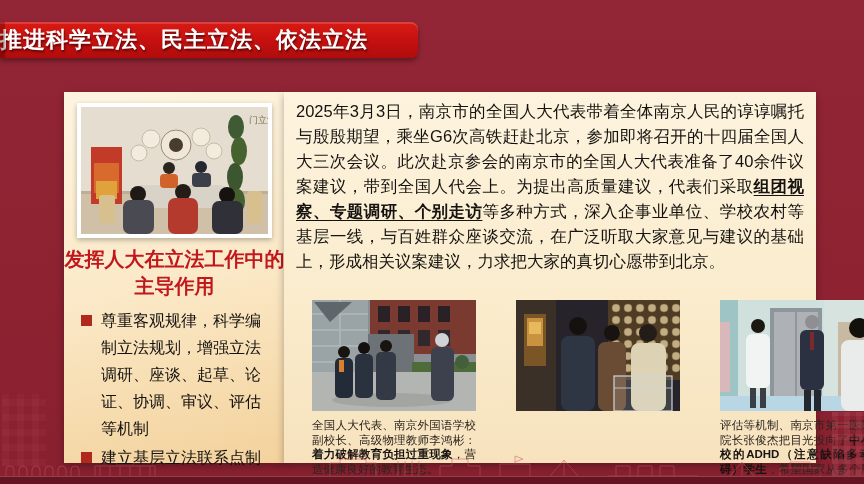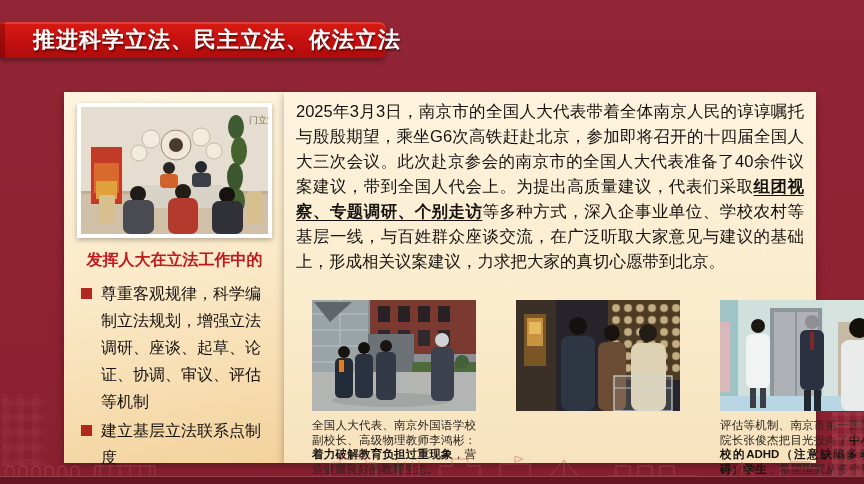--- a/index.html
+++ b/index.html
@@ -5,46 +5,46 @@
   html,body{margin:0;padding:0;background:#5a1019;}
   .slide{
     position:relative; width:864px; height:484px; overflow:hidden;
     background:linear-gradient(180deg,#93263
 6 0%,#8e2231 60%,#882030 100%);
     background:linear-gradient(180deg,#932636 0%,#8e2231 60%,#882030 100%);
     font-family:"Liberation Sans","DejaVu Sans",sans-serif;
   }
   
   .title-banner{
-    position:absolute; left:0; top:22px; width:386px; height:36px;
+    position:absolute; left:0; top:22px; width:418px; height:36px;
     background:linear-gradient(180deg,#d81b14 0%,#c41010 55%,#b00c0c 100%);
     border-radius:0 7px 7px 0;
     box-shadow:inset 0 2px 0 rgba(255,255,255,.16), 0 3px 5px rgba(0,0,0,.35);
-    display:flex; align-items:center; padding-left:33px; box-sizing:border-box;
+    display:flex; align-items:center; box-sizing:border-box;
   }
   .title-banner::before{content:""; position:absolute; left:0; top:0; bottom:0; width:5px; background:rgba(60,0,0,.30);}
   .title-text{font-size:22px; font-weight:bold; color:#ffffff; letter-spacing:1px; text-shadow:1px 2px 2px rgba(0,0,0,.5); white-space:nowrap;}
   
   .panel{position:absolute; top:92px; height:371px; box-shadow:0 3px 8px rgba(0,0,0,.30);}
   .left-panel{
     left:64px; width:221px;
     background:linear-gradient(168deg,#fdf4e0 0%,#fbe9c8 50%,#f3d29c 100%);
   }
   .right-panel{
     left:284px; width:532px;
     background:linear-gradient(180deg,#fdf3de 0%,#faeccd 55%,#f7e2bd 100%);
     padding:7px 12px; box-sizing:border-box;
   }
   
   .photo-frame{
     margin:11px auto 0; width:195px; height:135px; background:#ffffff; padding:4px;
     box-sizing:border-box; box-shadow:0 2px 5px rgba(0,0,0,.28);
   }
   .photo-frame svg{display:block;}
-  .left-heading{margin-top:8px; text-align:center; color:#c0181d; font-weight:bold; font-size:16px; line-height:27px;}
+  .left-heading{margin-top:8px; text-align:center; color:#c0181d; font-weight:bold; font-size:20px; line-height:27px;}
   .bullets{margin:7px 0 0; padding:0 20px 0 17px; list-style:none;}
   .bullets li{position:relative; padding-left:20px; font-size:16px; line-height:27px; color:#15120f; margin-bottom:2px; font-weight:500;}
   .sq{position:absolute; left:0; top:8px; width:11px; height:11px; background:#af291e;}
   
   .para{margin:0; font-size:16.5px; line-height:25px; color:#15120f; text-align:justify; font-weight:500;}
   .para .hl{font-weight:bold; text-decoration:underline; text-underline-offset:3px;}
   .photo-row{display:flex; gap:8px; margin-top:10px;}
   .photo-col{width:164px; margin:16px;}
   .photo{width:164px; height:111px; overflow:hidden; background:#2a2a2e;}
   .photo svg{display:block;}
@@ -112,20 +112,21 @@
         <rect x="87" y="91" width="30" height="36" rx="7" fill="#b43a2e"></rect>
         <circle cx="146" cy="88" r="8" fill="#16120e"></circle>
         <rect x="131" y="94" width="31" height="33" rx="7" fill="#2f3038"></rect>
 
         <rect x="18" y="88" width="16" height="28" rx="3" fill="#d8c08e"></rect>
         <rect x="166" y="84" width="15" height="32" rx="3" fill="#d8c08e"></rect>
       </svg>
     </div>
     <div class="left-heading">
       <div>发挥人大在立法工作中的</div>
+      <div>主导作用</div>
     </div>
     <ul class="bullets">
       <li>
         <span class="sq"></span>
         <span>尊重客观规律，科学编制立法规划，增强立法调研、座谈、起草、论证、协调、审议、评估等机制</span>
       </li>
       <li>
         <span class="sq"></span>
         <span>建立基层立法联系点制度</span>
       </li>

